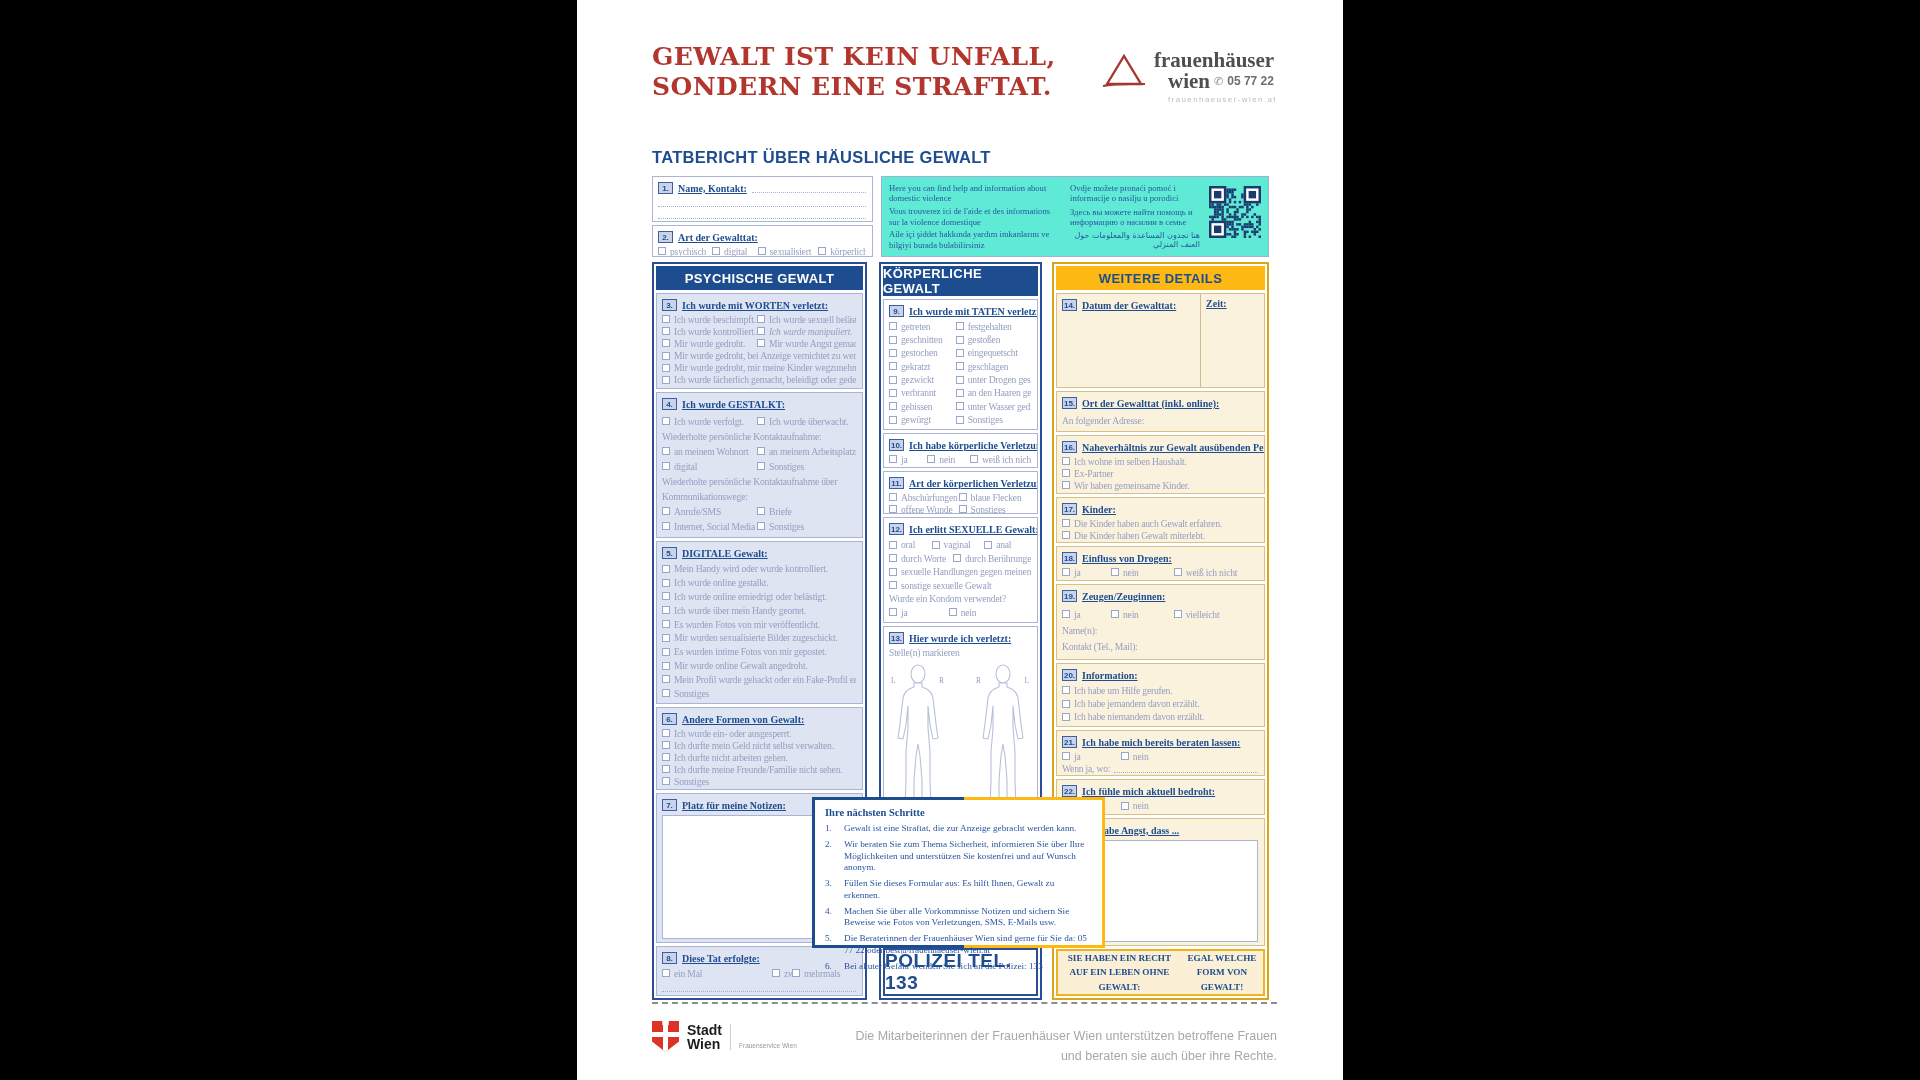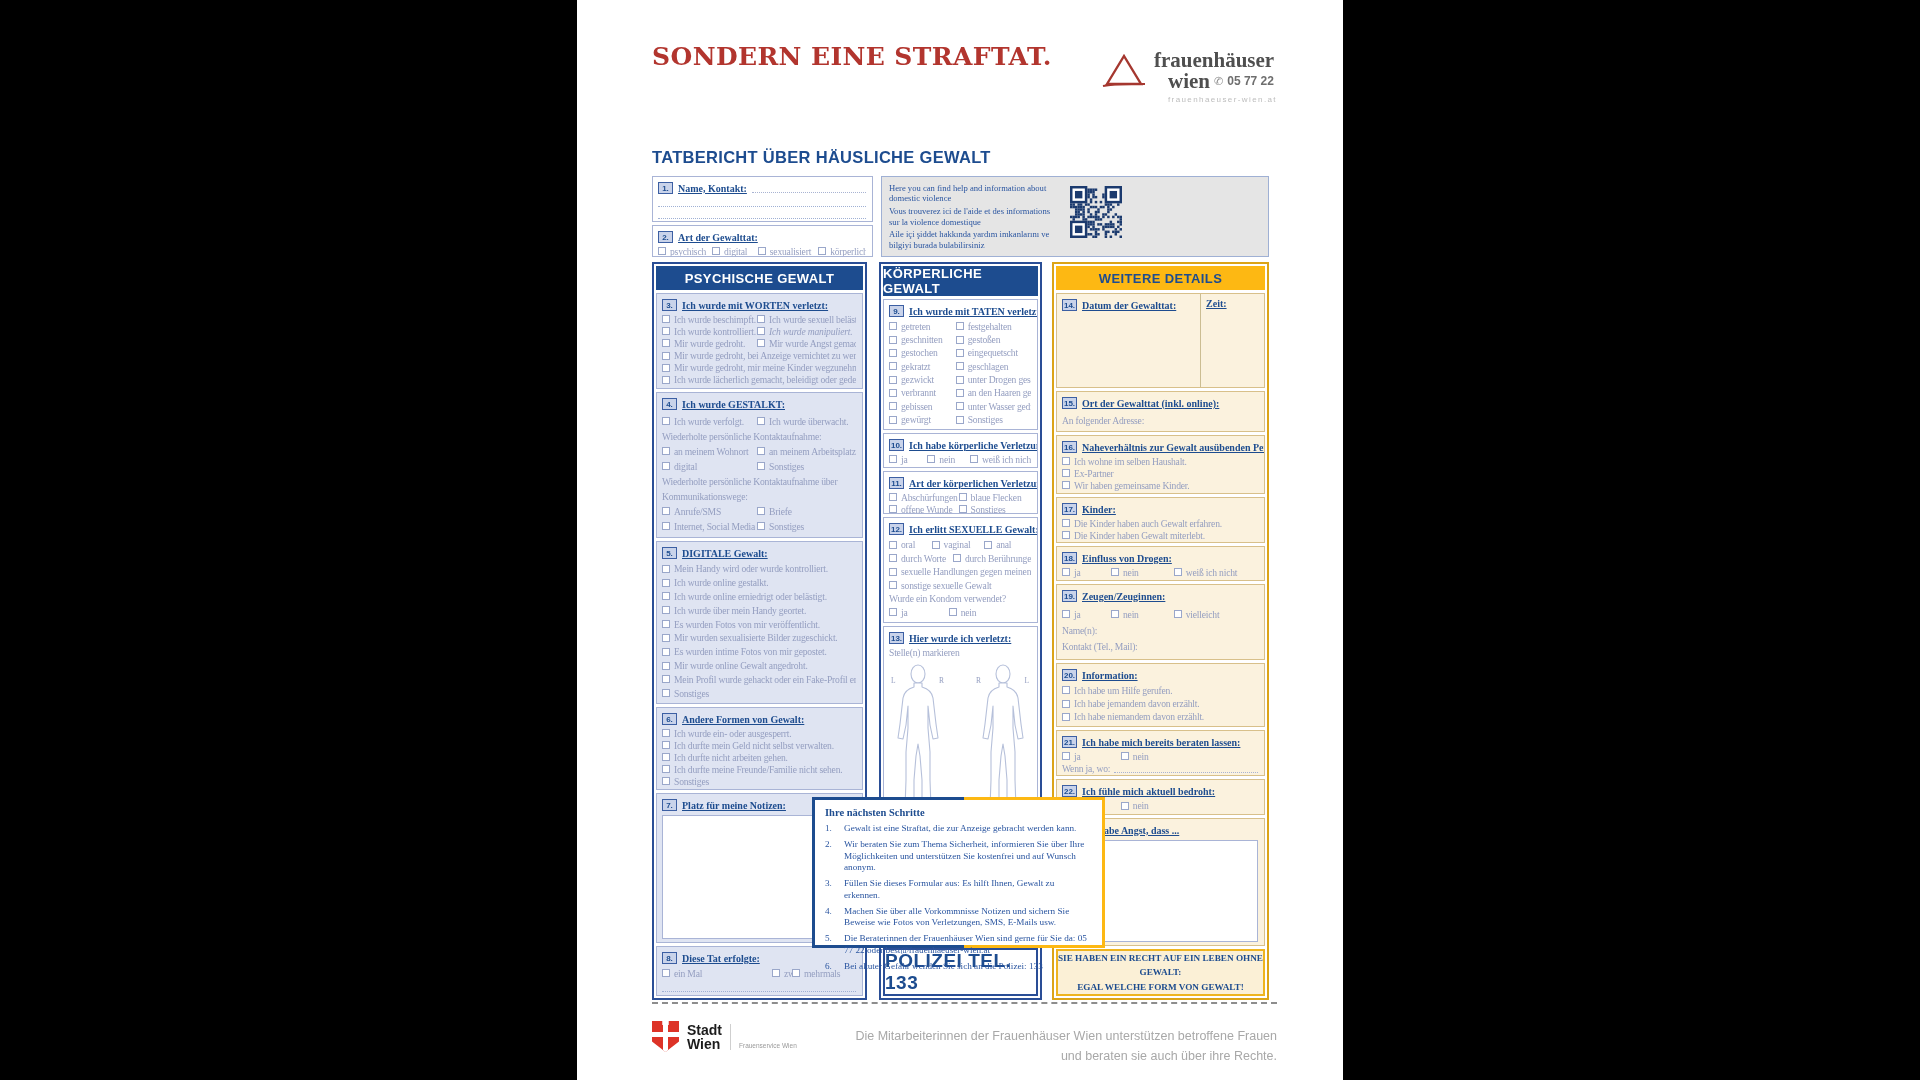--- a/index.html
+++ b/index.html
@@ -17,21 +17,21 @@
   .brand-phone{font-size:12px;color:#6e6e6e;font-weight:bold;font-family:"Liberation Sans",sans-serif;}
   .phone-ic{font-family:"DejaVu Sans",sans-serif;font-size:11px;color:#8a8a8a;}
   .brand-url{font-size:8px;letter-spacing:1.4px;color:#bdbdbd;font-family:"Liberation Sans",sans-serif;margin-top:3px;margin-left:14px;}
   .form-title{position:absolute;left:75px;top:148px;font-family:"Liberation Sans",sans-serif;
               font-weight:bold;font-size:16.5px;letter-spacing:.3px;color:var(--blue,#1d4c8f);}
 
   
   .top-fields{position:absolute;left:75px;top:176px;width:221px;height:81px;
               display:flex;flex-direction:column;gap:3px;}
   .info-box{position:absolute;left:304px;top:176px;width:388px;height:81px;border:1px solid #9fb0d4;
-            box-sizing:border-box;display:flex;gap:9px;padding:6px 7px;background:#e5e5e5;}
+            box-sizing:border-box;display:flex;gap:9px;padding:6px 7px;background:#5eead4;}
   .info-col{display:flex;flex-direction:column;justify-content:space-between;
             font-size:8.6px;line-height:1.2;color:#2a55a0;}
   .info-col.c1{width:172px;}
   .info-col.c2{flex:1;}
   .lang.rtl{direction:rtl;text-align:right;font-family:"DejaVu Sans",sans-serif;font-size:8px;}
   .qr{width:52px;height:52px;flex:0 0 52px;margin-top:3px;}
 
   
   .column{position:absolute;top:262px;height:738px;background:#fff;border:2px solid;
           box-sizing:border-box;padding:2px;display:flex;flex-direction:column;gap:3px;}
@@ -75,21 +75,21 @@
   .figwrap{display:flex;justify-content:center;gap:28px;padding-top:2px;}
   .fig{position:relative;width:58px;height:152px;}
   .fig svg{position:absolute;left:0;top:0;}
   .figlab{position:absolute;top:12px;font-size:7.5px;color:#949ec0;}
   .figlab.l{left:2px;} .figlab.r{right:2px;}
 
   
   .col-footer{flex:0 0 47px;box-sizing:border-box;display:flex;align-items:center;justify-content:center;}
   .col-footer.police{border:2px solid #2a4e96;background:#fff;font-family:"Liberation Sans",sans-serif;
                      font-weight:bold;font-size:19px;letter-spacing:.5px;color:var(--blue,#1d4c8f);}
-  .col-footer.gold{border:2px solid #eeb41f;background:#fbf0d6;flex-direction:column;
+  .col-footer.gold{border:2px solid #eeb41f;background:#fbf0d6;flex-direction:row;
                    font-size:9.2px;font-weight:bold;line-height:1.55;color:var(--blue,#1d4c8f);text-align:center;}
 
   
   .next-steps{position:absolute;left:235px;top:797px;width:293px;height:151px;background:#fff;
               border:3px solid;border-image:linear-gradient(90deg,#1d4c8f 0 52%,#fdb813 52% 100%) 1;
               box-sizing:border-box;z-index:6;padding:7px 11px 4px 10px;}
   .ns-title{font-size:10.5px;font-weight:bold;color:var(--blue,#1d4c8f);margin-bottom:5px;}
   .ns-item{display:flex;gap:9px;font-size:9.2px;color:#2a55a0;line-height:1.25;margin-bottom:4.6px;}
   .ns-num{flex:0 0 10px;}
 
@@ -105,20 +105,21 @@
   .stadt-sub{font-family:"Liberation Sans",sans-serif;font-size:6.5px;color:#9a9a9a;align-self:flex-end;margin-bottom:3px;}
   .foot-text{position:absolute;right:66px;top:1026px;text-align:right;font-family:"Liberation Sans",sans-serif;
              font-size:12.5px;line-height:1.6;color:#a8a8a8;}
 </style>
 </head>
 <body>
 
 <div id="page">
 
   <div class="headline">
+    <div>GEWALT IST KEIN UNFALL,</div>
     <div>SONDERN EINE STRAFTAT.</div>
   </div>
 
   <div class="brand">
     <svg width="46" height="42" viewBox="0 0 46 42">
       <path d="M7,34 L24,6 L41,34 Z" fill="none" stroke="#a5372f" stroke-width="2.4"></path>
       <path d="M3,36 C16,33 33,34 45,34" fill="none" stroke="#a5372f" stroke-width="2"></path>
     </svg>
     <div class="brand-text">
       <span class="brand-name1">frauenhäuser</span>
@@ -171,20 +172,25 @@
           </div>
         </div>
       </div>
     </div>
 
   <div class="info-box">
     <div class="info-col c1" id="lang-col1">
         <div class="lang">Here you can find help and information about domestic violence</div>
         <div class="lang">Vous trouverez ici de l'aide et des informations sur la violence domestique</div>
         <div class="lang">Aile içi şiddet hakkında yardım imkanlarını ve bilgiyi burada bulabilirsiniz</div>
+      </div>
+    <div class="info-col c2" id="lang-col2">
+        <div class="lang">Ovdje možete pronaći pomoć i informacije o nasilju u porodici</div>
+        <div class="lang">Здесь вы можете найти помощь и информацию о насилии в семье</div>
+        <div class="lang rtl">هنا تجدون المساعدة والمعلومات حول العنف المنزلي</div>
       </div>
     <svg class="qr" id="qr" viewBox="0 0 21 21">
         <g fill="#1b3a6e">
           <rect x="7" y="1" width="1" height="1"></rect>
           <rect x="8" y="1" width="1" height="1"></rect>
           <rect x="9" y="1" width="1" height="1"></rect>
           <rect x="10" y="1" width="1" height="1"></rect>
           <rect x="7" y="2" width="1" height="1"></rect>
           <rect x="8" y="2" width="1" height="1"></rect>
           <rect x="9" y="2" width="1" height="1"></rect>

